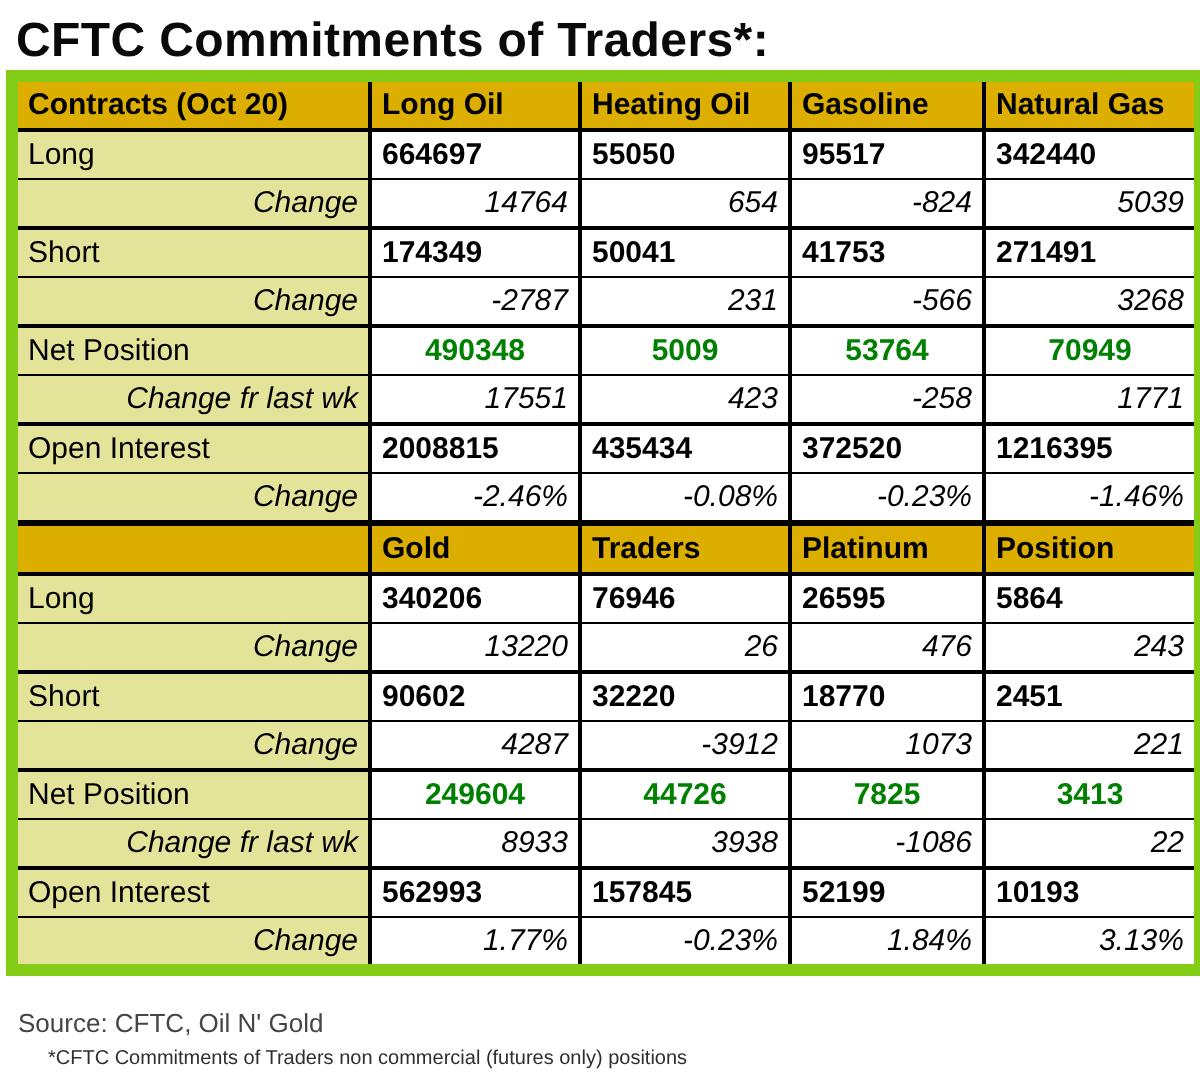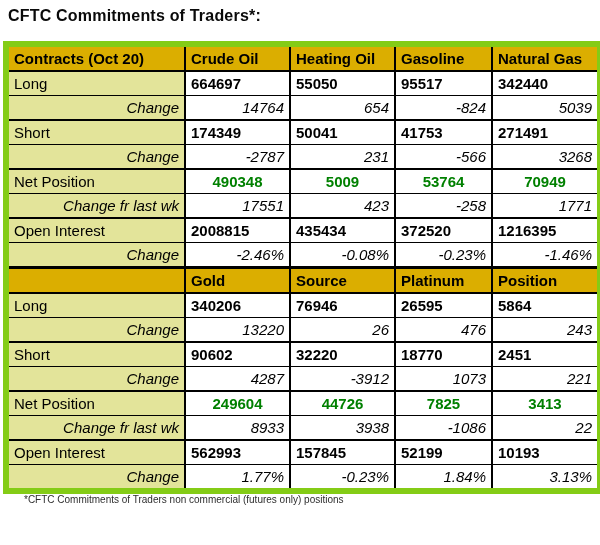--- a/index.html
+++ b/index.html
@@ -9,24 +9,24 @@
     width: 600px;
     height: 545px;
     font-family: "Liberation Sans", sans-serif;
     overflow: hidden;
   }
   .page {
     width: 594px;
     padding: 2px 3px;
   }
   .title {
-    font-size: 16px;
+    font-size: 24px;
     font-weight: bold;
     color: #0a0a0a;
-    margin: 5px 0 16px 5px;
+    margin: 5px 0 0 5px;
     letter-spacing: 0.2px;
   }
   table.cot {
     border-collapse: collapse;
     table-layout: fixed;
     width: 594px;
     border: 6px solid #84cc16;
   }
   th, td {
     border: 1px solid #000;
@@ -102,21 +102,21 @@
     <colgroup>
       <col style="width:179px">
       <col style="width:105px">
       <col style="width:105px">
       <col style="width:97px">
       <col style="width:108px">
     </colgroup>
     <tbody id="table-body">
         <tr class="hdr-row">
           <th>Contracts (Oct 20)</th>
-          <th>Crude Oil</th>
+          <th>Long Oil</th>
           <th>Heating Oil</th>
           <th>Gasoline</th>
           <th>Natural Gas</th>
         </tr>
         <tr class="row-main">
           <td class="lbl lbl-main">Long</td>
           <td class="val val-main">664697</td>
           <td class="val val-main">55050</td>
           <td class="val val-main">95517</td>
           <td class="val val-main">342440</td>
@@ -166,21 +166,21 @@
         <tr class="row-change">
           <td class="lbl lbl-change">Change</td>
           <td class="val val-change">-2.46%</td>
           <td class="val val-change">-0.08%</td>
           <td class="val val-change">-0.23%</td>
           <td class="val val-change">-1.46%</td>
         </tr>
         <tr class="hdr-row section-sep">
           <th></th>
           <th>Gold</th>
-          <th>Source</th>
+          <th>Traders</th>
           <th>Platinum</th>
           <th>Position</th>
         </tr>
         <tr class="row-main">
           <td class="lbl lbl-main">Long</td>
           <td class="val val-main">340206</td>
           <td class="val val-main">76946</td>
           <td class="val val-main">26595</td>
           <td class="val val-main">5864</td>
         </tr>
@@ -229,14 +229,15 @@
         <tr class="row-change">
           <td class="lbl lbl-change">Change</td>
           <td class="val val-change">1.77%</td>
           <td class="val val-change">-0.23%</td>
           <td class="val val-change">1.84%</td>
           <td class="val val-change">3.13%</td>
         </tr>
       </tbody>
   </table>
 
+  <div class="source">Source: CFTC, Oil N' Gold</div>
   <div class="footnote">*CFTC Commitments of Traders non commercial (futures only) positions</div>
 </div>
 
 </body></html>

